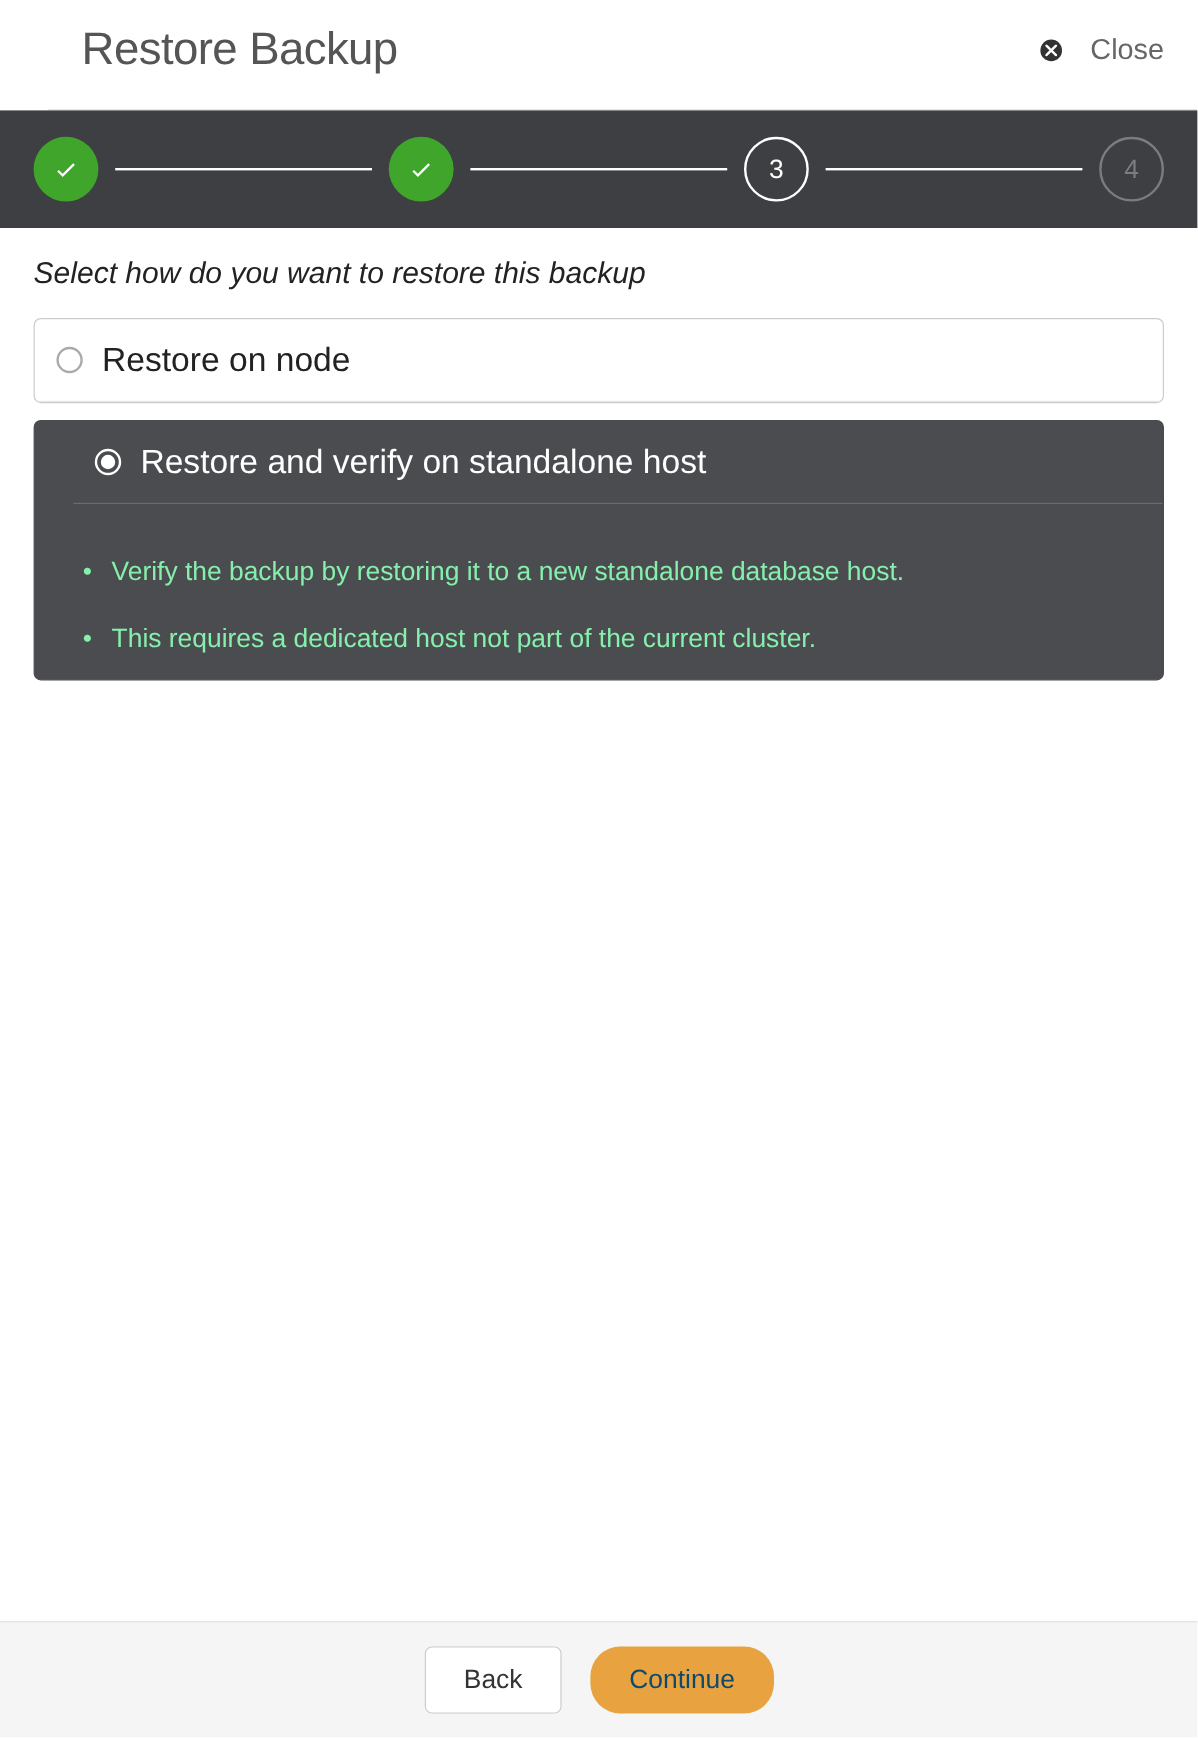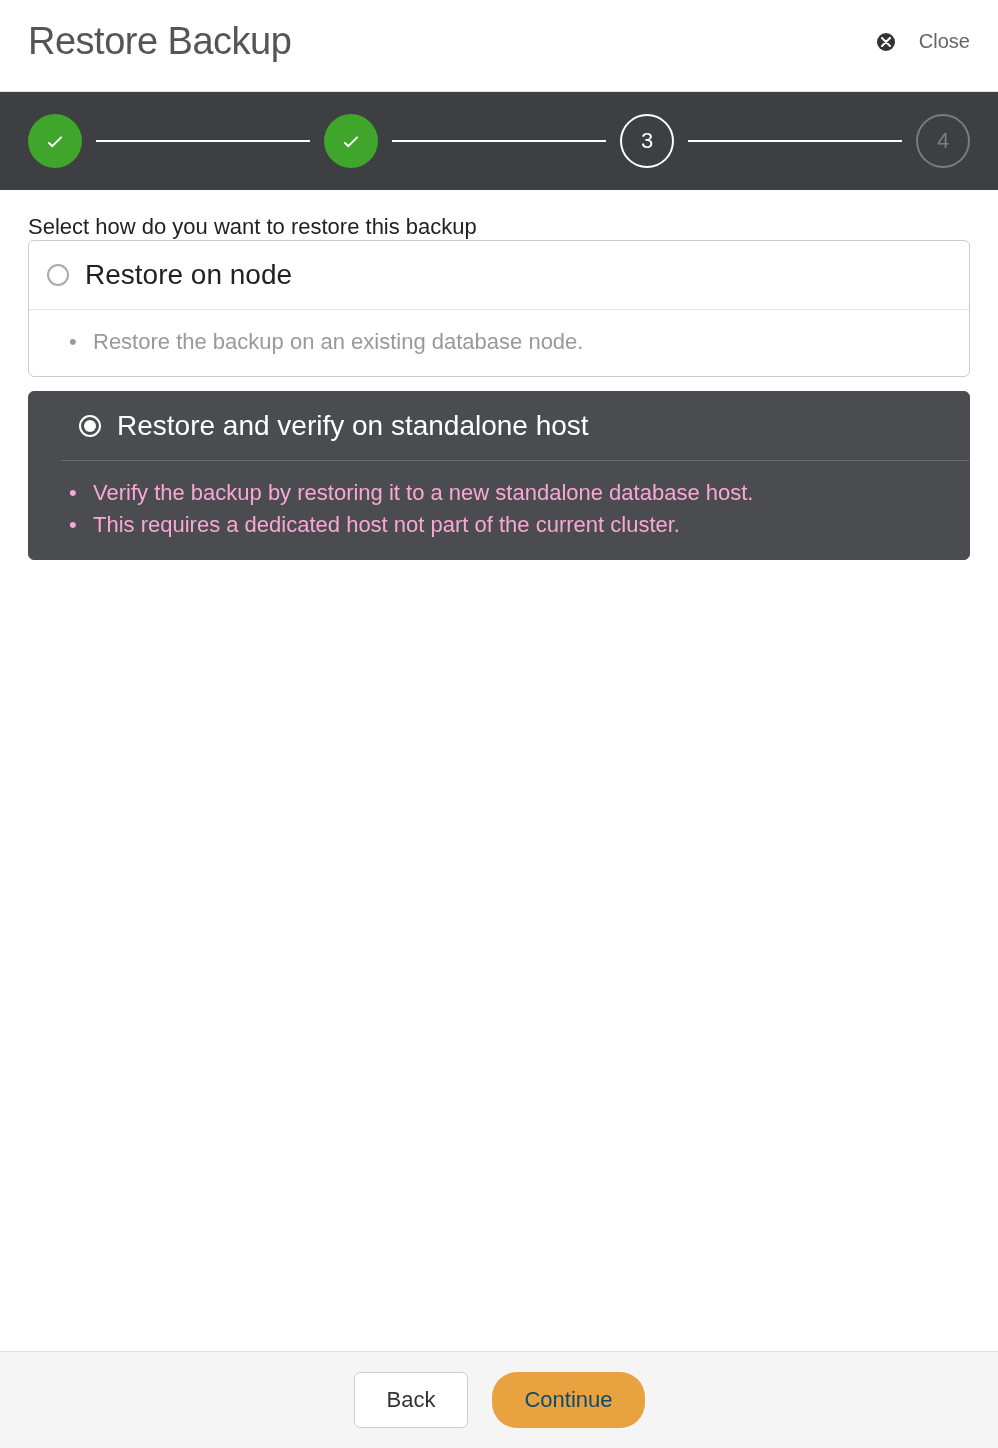--- a/index.html
+++ b/index.html
@@ -15,33 +15,34 @@
       display: flex;
       flex-direction: column;
       font-weight: 300;
     }
     .header {
       display: flex;
       justify-content: space-between;
       align-items: center;
       padding: 20px 28px 28px 28px;
       border-bottom: 1px solid #e0e0e0;
+      margin-left: 40px;
     }
     .header-title {
       font-size: 38px;
       font-weight: 300;
       color: #555;
       letter-spacing: -0.5px;
     }
     .close-btn {
       display: flex;
       align-items: center;
       gap: 24px;
       color: #666;
-      font-size: 20px;
+      font-size: 24px;
       cursor: pointer;
       font-weight: 400;
     }
     .close-icon {
       width: 18px;
       height: 18px;
       border-radius: 50%;
       background: #333;
       display: flex;
       align-items: center;
@@ -91,23 +92,25 @@
       flex: 1;
       height: 2px;
       background: #fff;
       margin: 0 14px;
     }
     .content {
       padding: 24px 28px;
       flex: 1;
     }
     .instruction {
-      font-size: 22px;
+      font-size: 25px;
       color: #222;
-      font-weight: 400;
+      margin-bottom: 22px;
+      font-weight: 400;
+      font-style: italic;
     }
     .option {
       border: 1px solid #ccc;
       border-radius: 6px;
       margin-bottom: 14px;
       overflow: hidden;
     }
     .option.selected {
       background: #4a4c4f;
       border-color: #4a4c4f;
@@ -166,21 +169,22 @@
     }
     .option-body li {
       position: relative;
       padding-left: 24px;
       font-size: 22px;
       line-height: 1.45;
       color: #999;
       font-weight: 400;
     }
     .option.selected .option-body li {
-      color: #f9a8d4;
+      color: #86efac;
+      margin-top: 24px;
     }
     .option-body li::before {
       content: '•';
       position: absolute;
       left: 0;
       top: 0;
     }
     .footer {
       background: #f5f5f5;
       border-top: 1px solid #e0e0e0;
@@ -246,25 +250,20 @@
   </div>
 </div>
 
 <div class="content">
   <div class="instruction">Select how do you want to restore this backup</div>
 
   <div class="option unselected">
     <div class="option-header">
       <div class="radio"></div>
       <div class="option-title">Restore on node</div>
-    </div>
-    <div class="option-body">
-      <ul>
-        <li>Restore the backup on an existing database node.</li>
-      </ul>
     </div>
   </div>
 
   <div class="option selected">
     <div class="option-header">
       <div class="radio"></div>
       <div class="option-title">Restore and verify on standalone host</div>
     </div>
     <div class="option-body">
       <ul>

